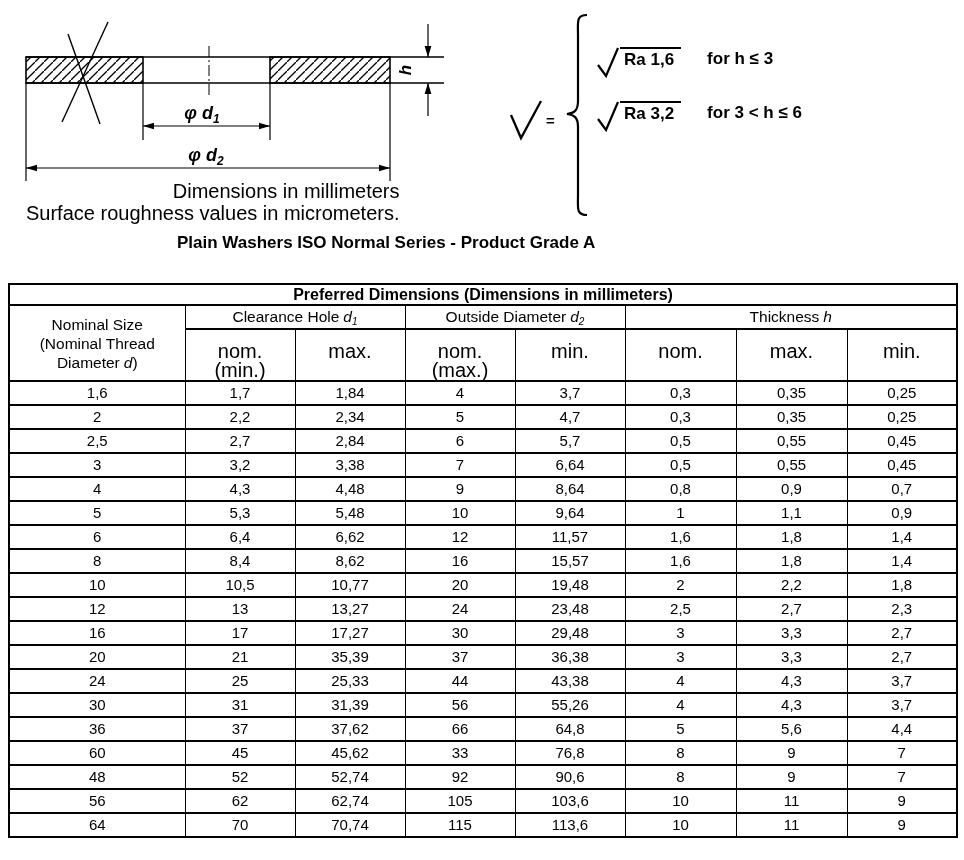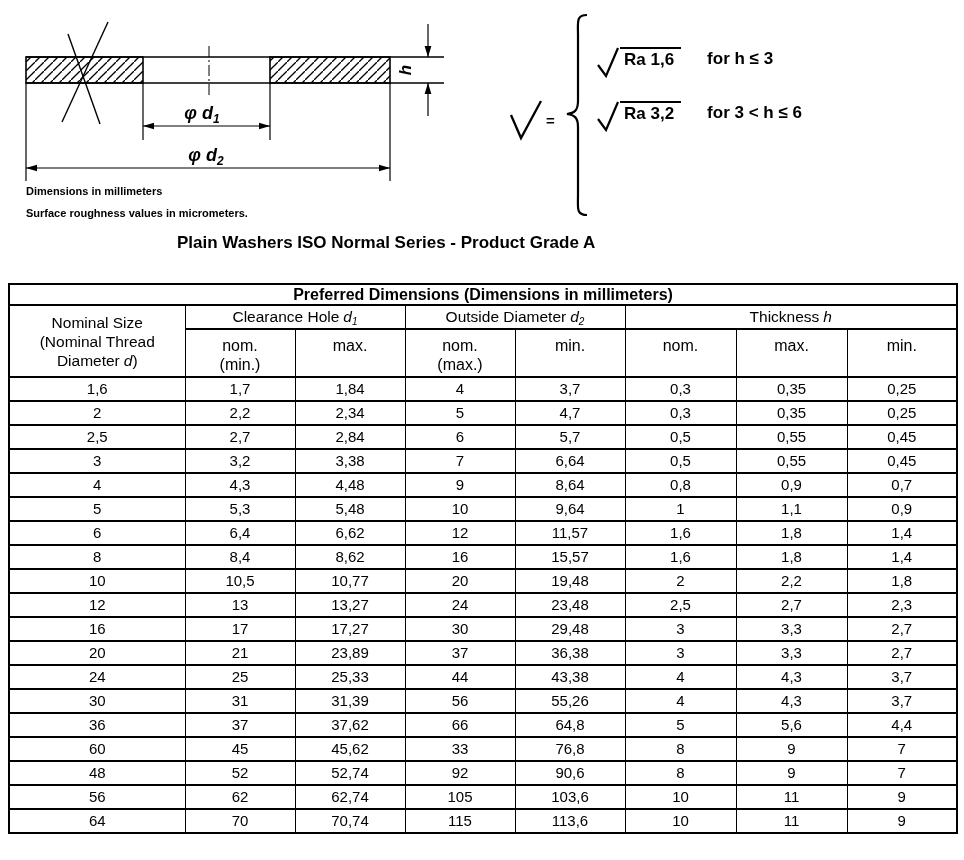--- a/index.html
+++ b/index.html
@@ -2,21 +2,21 @@
 <html><head>
 <meta charset="utf-8">
 <style>
   * { margin:0; padding:0; box-sizing:border-box; }
   html,body { width:964px; height:860px; background:#ffffff; overflow:hidden;
               font-family:"Liberation Sans","DejaVu Sans",sans-serif; color:#000; }
 
   
   .top-section { position:relative; width:964px; height:283px; }
   #washer-svg { position:absolute; left:8px; top:8px; }
-  .notes { position:absolute; left:26px; top:180px; font-weight:bold; font-size:11px; line-height:22px; }
+  .notes { position:absolute; left:26px; top:180px; font-weight:normal; font-size:20px; line-height:22px;text-align:right; }
   .caption { position:absolute; left:177px; top:233px; font-weight:bold; font-size:17px; }
 
   
   .roughness { position:absolute; left:488px; top:8px; width:470px; height:215px; }
   .rough-symbol { position:absolute; left:20px; top:87px; }
   .rough-brace { position:absolute; left:74px; top:5px; }
   .rough-row { position:absolute; left:108px; display:flex; align-items:flex-start; }
   .rough-row.r0 { top:38px; }
   .rough-row.r1 { top:92px; }
   .rough-row.r2 { top:148px; }
@@ -28,21 +28,21 @@
   
   .table-wrap { margin-left:8px; width:812px; }
   table { border-collapse:collapse; table-layout:fixed; width:948px;
           border:2px solid #000; font-size:15px; }
   td, th { border-left:1px solid #000; border-right:1px solid #000;
            border-top:2px solid #000; border-bottom:2px solid #000;
            text-align:center; font-weight:normal; overflow:hidden; }
   .title-row th { height:21px; font-weight:bold; font-size:16px; }
   .group-row th { height:24px; font-size:15.5px; vertical-align:middle; }
   .nominal-cell { vertical-align:middle; line-height:19px; font-size:15.5px; }
-  .sub-row th { height:48px; vertical-align:top; padding-top:6px; line-height:19px; font-size:16px; }
+  .sub-row th { height:48px; vertical-align:top; padding-top:12px; line-height:19px; font-size:20px; }
   tbody td { height:22.9px; line-height:22px; }
   .it { font-style:italic; margin-left:4px; }
   .sub-sc { font-style:italic; font-size:10px; vertical-align:-3px; }
   .two-line span { display:block; }
 </style>
 </head>
 <body>
 
 <div class="top-section">
 
@@ -295,21 +295,21 @@
           <td>17,27</td>
           <td>30</td>
           <td>29,48</td>
           <td>3</td>
           <td>3,3</td>
           <td>2,7</td>
         </tr>
         <tr>
           <td>20</td>
           <td>21</td>
-          <td>23,89</td>
+          <td>35,39</td>
           <td>37</td>
           <td>36,38</td>
           <td>3</td>
           <td>3,3</td>
           <td>2,7</td>
         </tr>
         <tr>
           <td>24</td>
           <td>25</td>
           <td>25,33</td>

